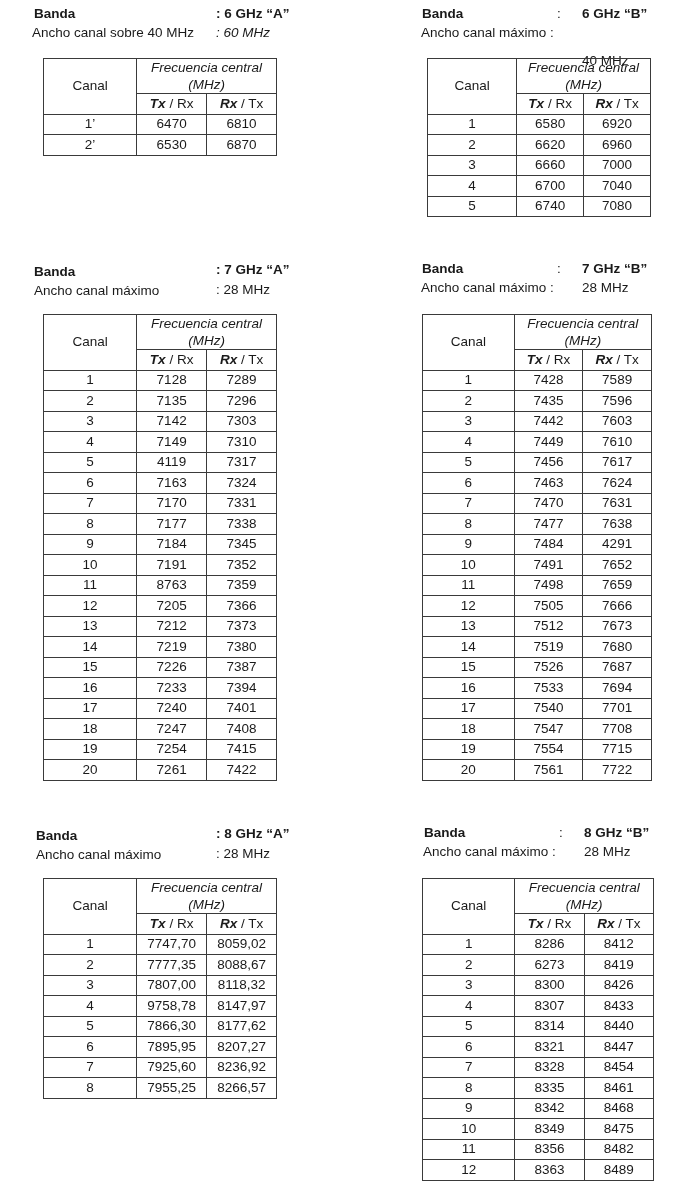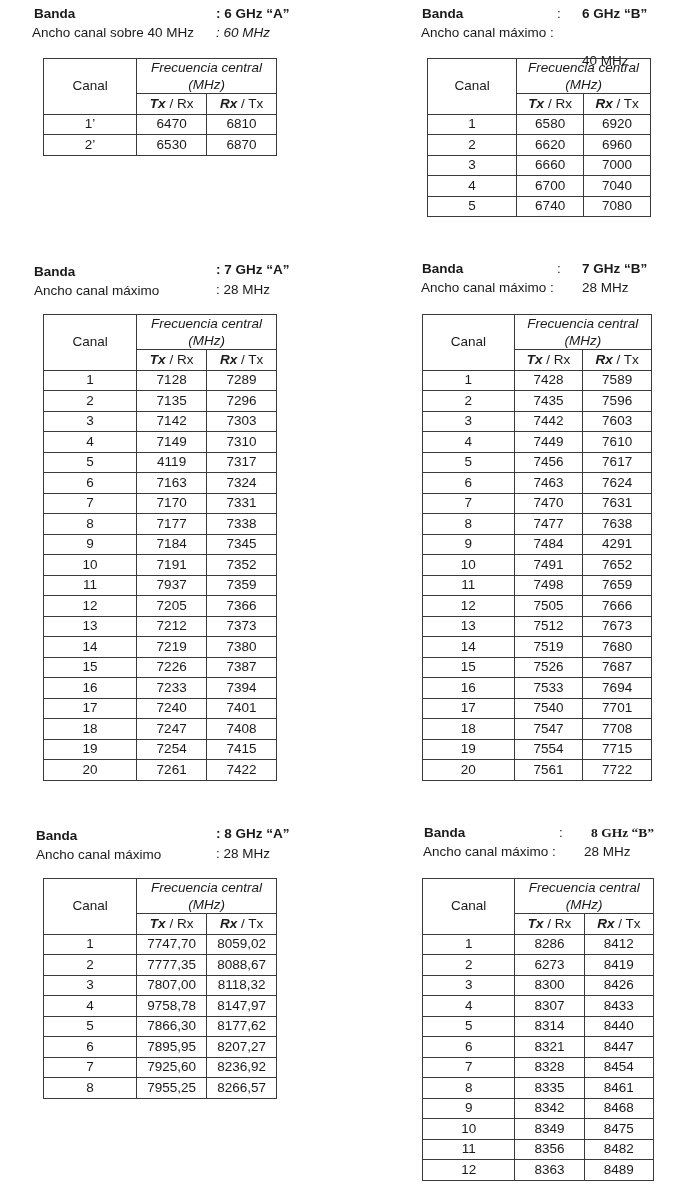--- a/index.html
+++ b/index.html
@@ -187,21 +187,21 @@
           <td>7184</td>
           <td>7345</td>
         </tr>
         <tr>
           <td>10</td>
           <td>7191</td>
           <td>7352</td>
         </tr>
         <tr>
           <td>11</td>
-          <td>7937</td>
+          <td>8763</td>
           <td>7359</td>
         </tr>
         <tr>
           <td>12</td>
           <td>7205</td>
           <td>7366</td>
         </tr>
         <tr>
           <td>13</td>
           <td>7212</td>
@@ -445,21 +445,21 @@
         </tr>
       </tbody>
     </table>
 </div>
 
 <div class="block" style="left:424px; top:823px;">
   <div class="hdr">
     <div class="row">
       <span class="lbl bold">Banda</span>
       <span class="val" style="left:135px;">:</span>
-      <span class="val bold" style="left:167px;font-family:Liberation Serif, serif;">8 GHz “B”</span>
+      <span class="val bold" style="left:160px;">8 GHz “B”</span>
     </div>
     <div class="row">
       <span class="lbl" style="left:-1px;">Ancho canal máximo :</span>
       <span class="val" style="left:160px;">28 MHz</span>
     </div>
   </div>
   <table class="freq" style="left:-2px; top:55px; width:232px;">
       <thead>
         <tr>
           <th rowspan="2" style="width: 40%;">Canal</th>

